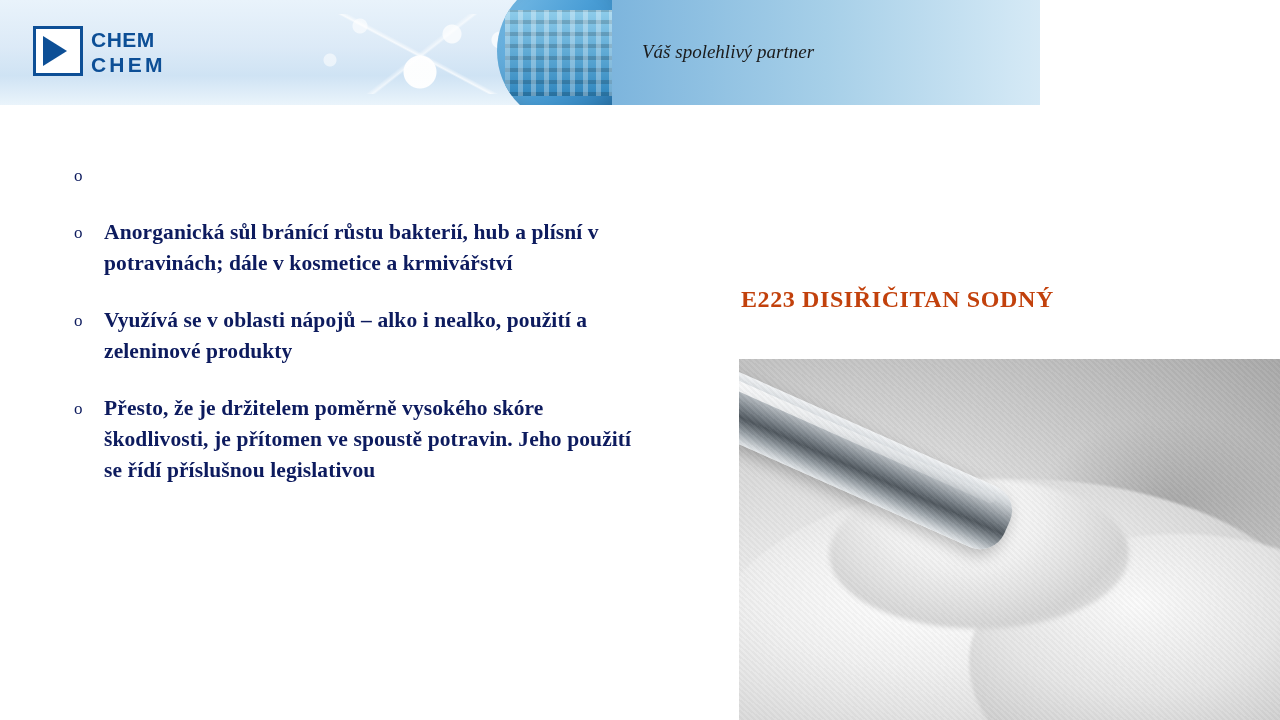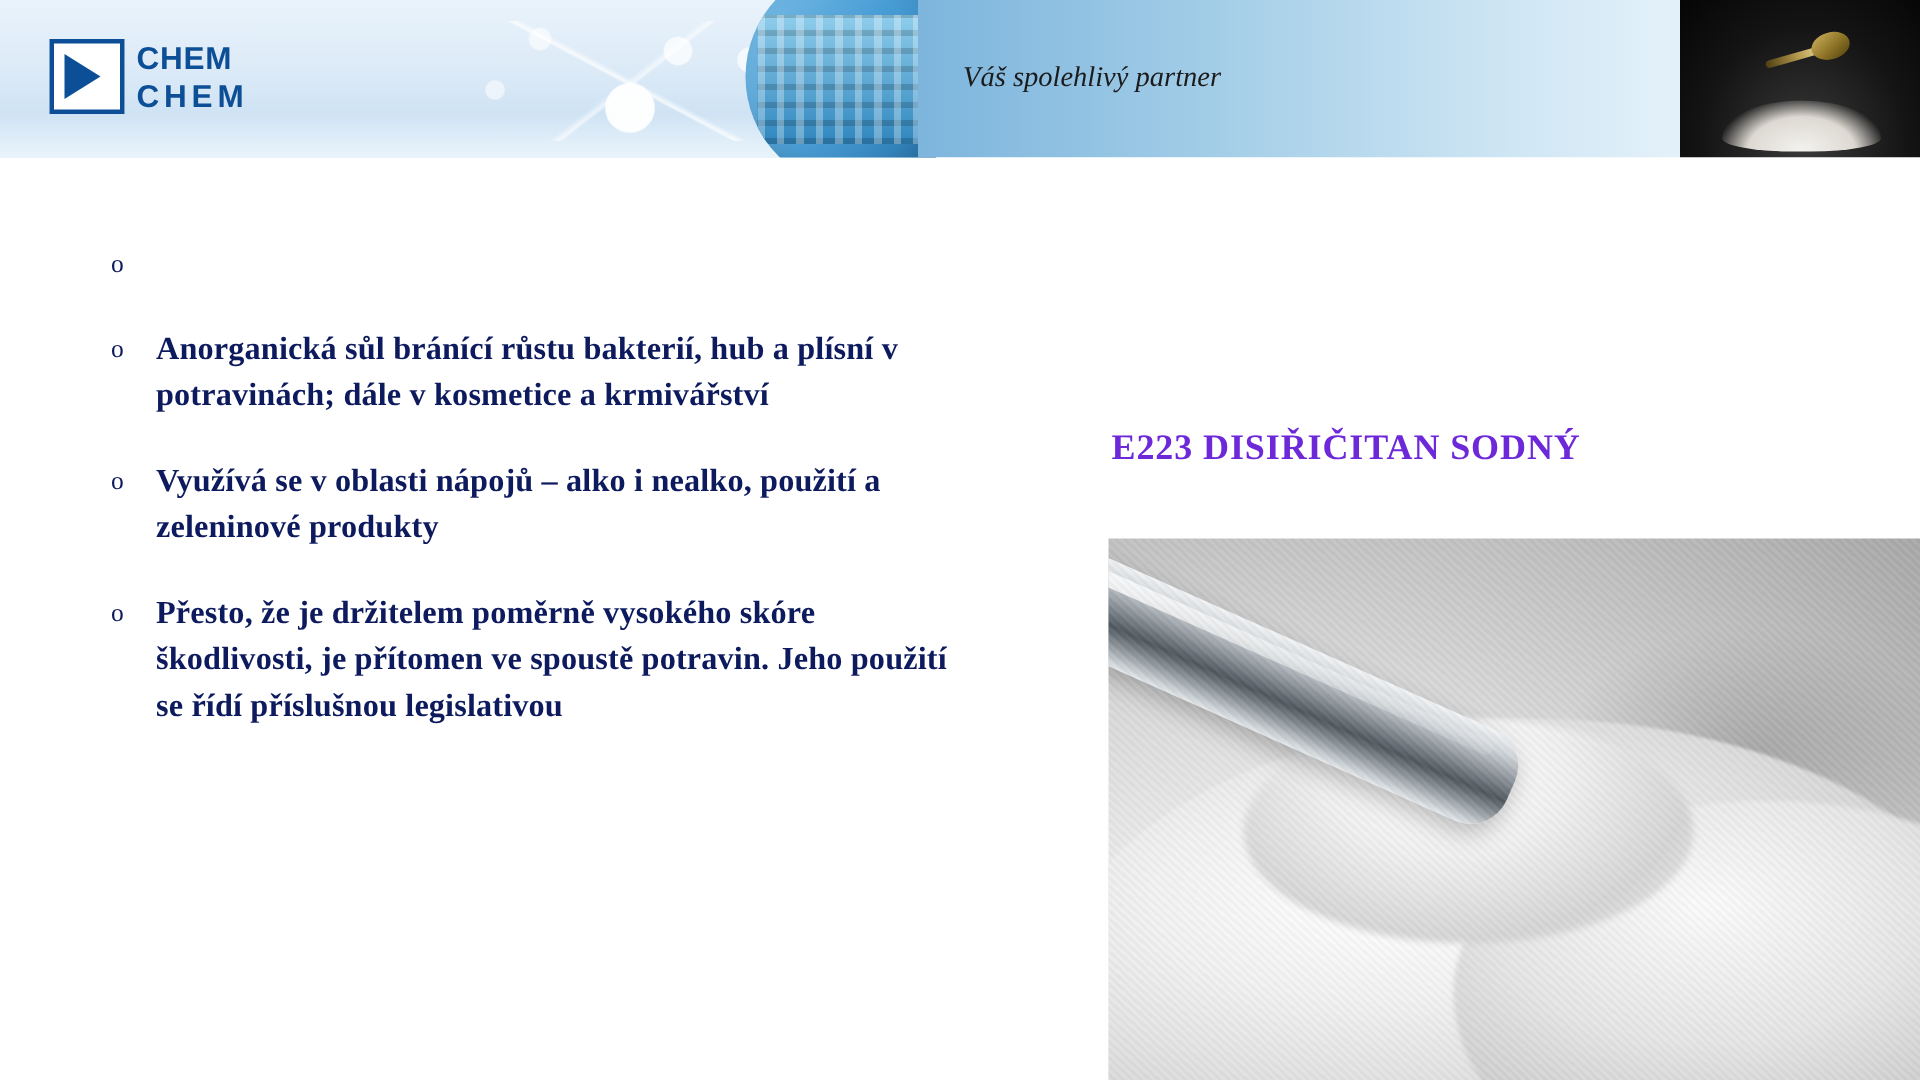--- a/index.html
+++ b/index.html
@@ -12,21 +12,21 @@
     height: 720px;
     overflow: hidden;
     font-family: "Liberation Serif", serif;
     position: relative;
   }
 
   
   .header {
     position: absolute;
     top: 0; left: 0;
-    width: 1280px;
+    width: 1040px;
     height: 105px;
     overflow: hidden;
   }
 
   
   .header-left {
     position: absolute;
     top: 0; left: 0;
     width: 612px;
     height: 105px;
@@ -194,21 +194,21 @@
 
   
   .right-title {
     position: absolute;
     left: 741px;
     top: 286px;
     font-family: "Liberation Serif", serif;
     font-weight: bold;
     font-size: 24px;
     letter-spacing: 0.6px;
-    color: #6d28d9;
+    color: #c2410c;
     white-space: nowrap;
   }
 
   
   .photo {
     position: absolute;
     left: 739px;
     top: 359px;
     width: 541px;
     height: 361px;

